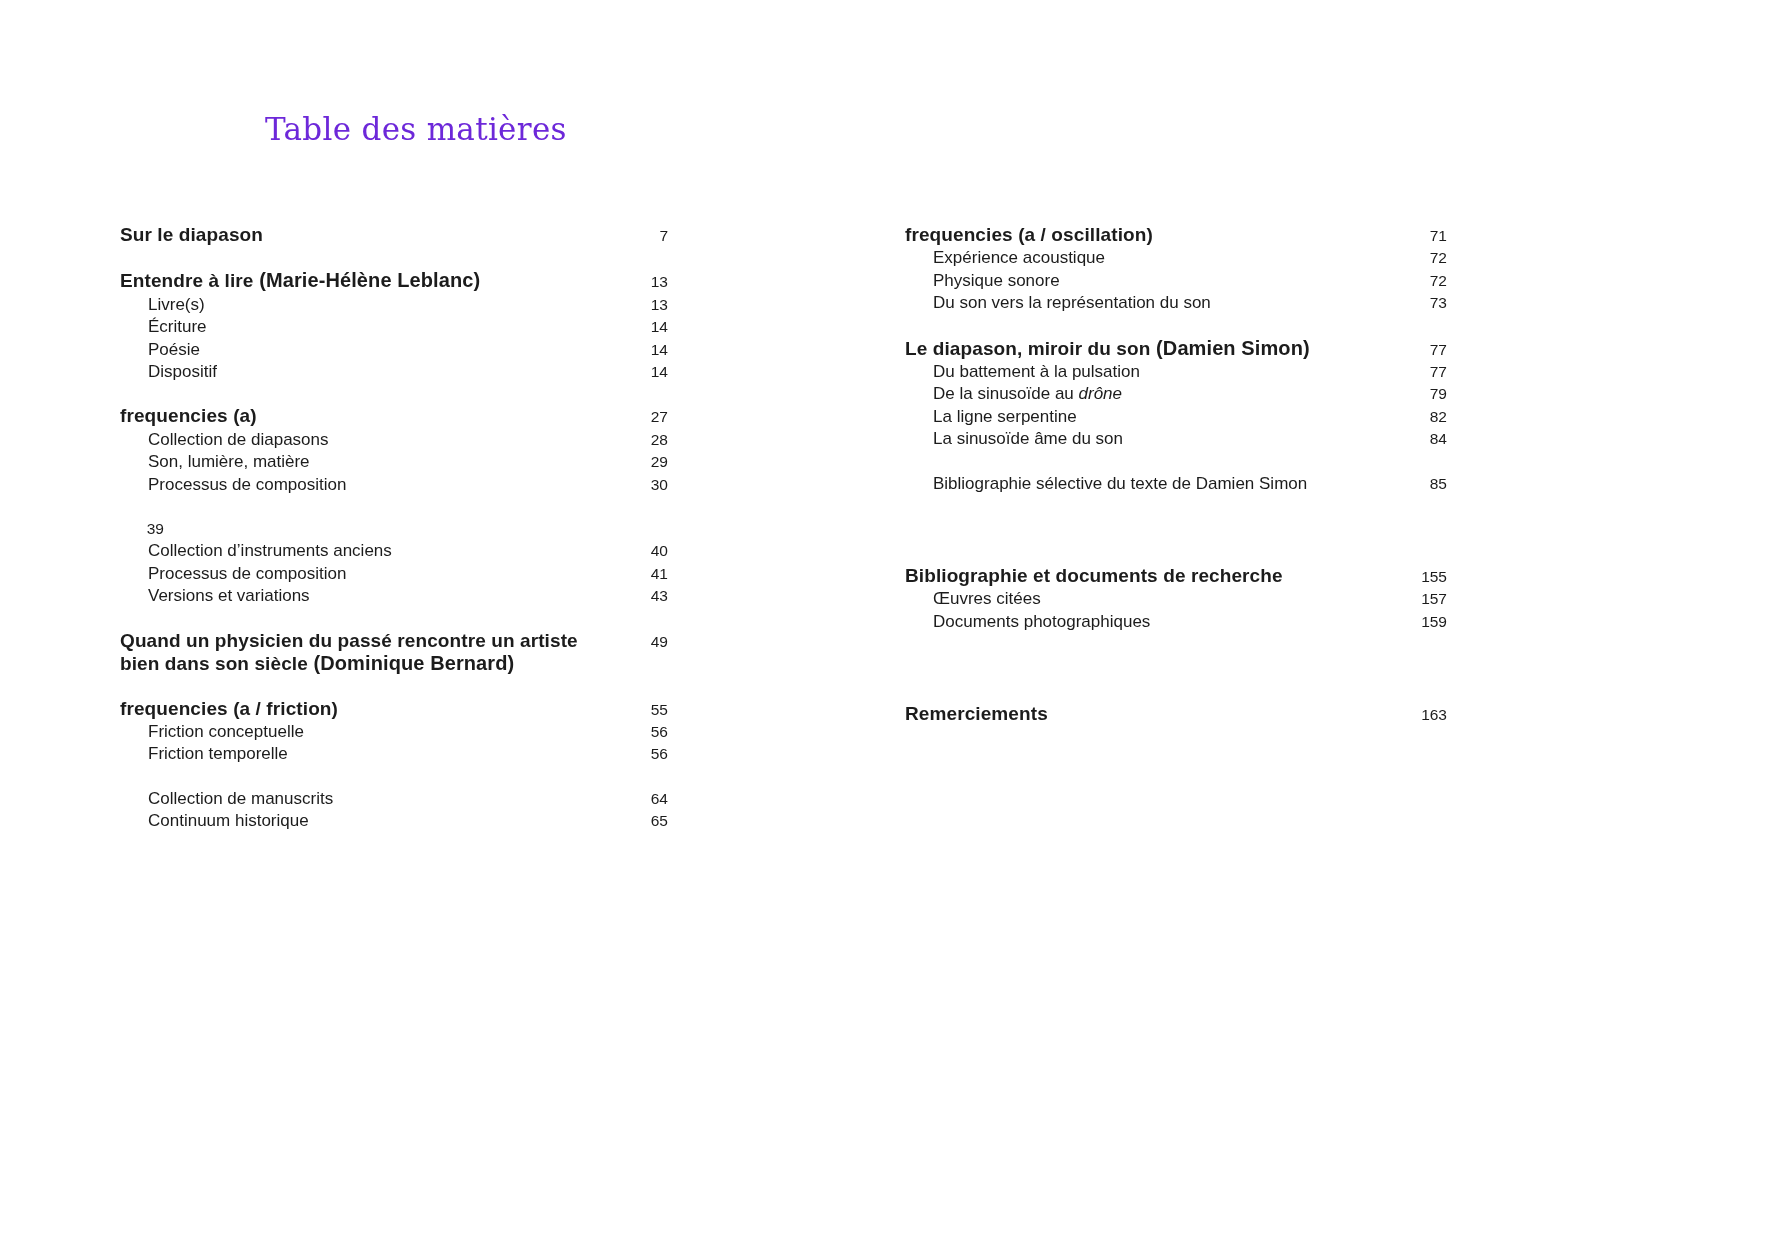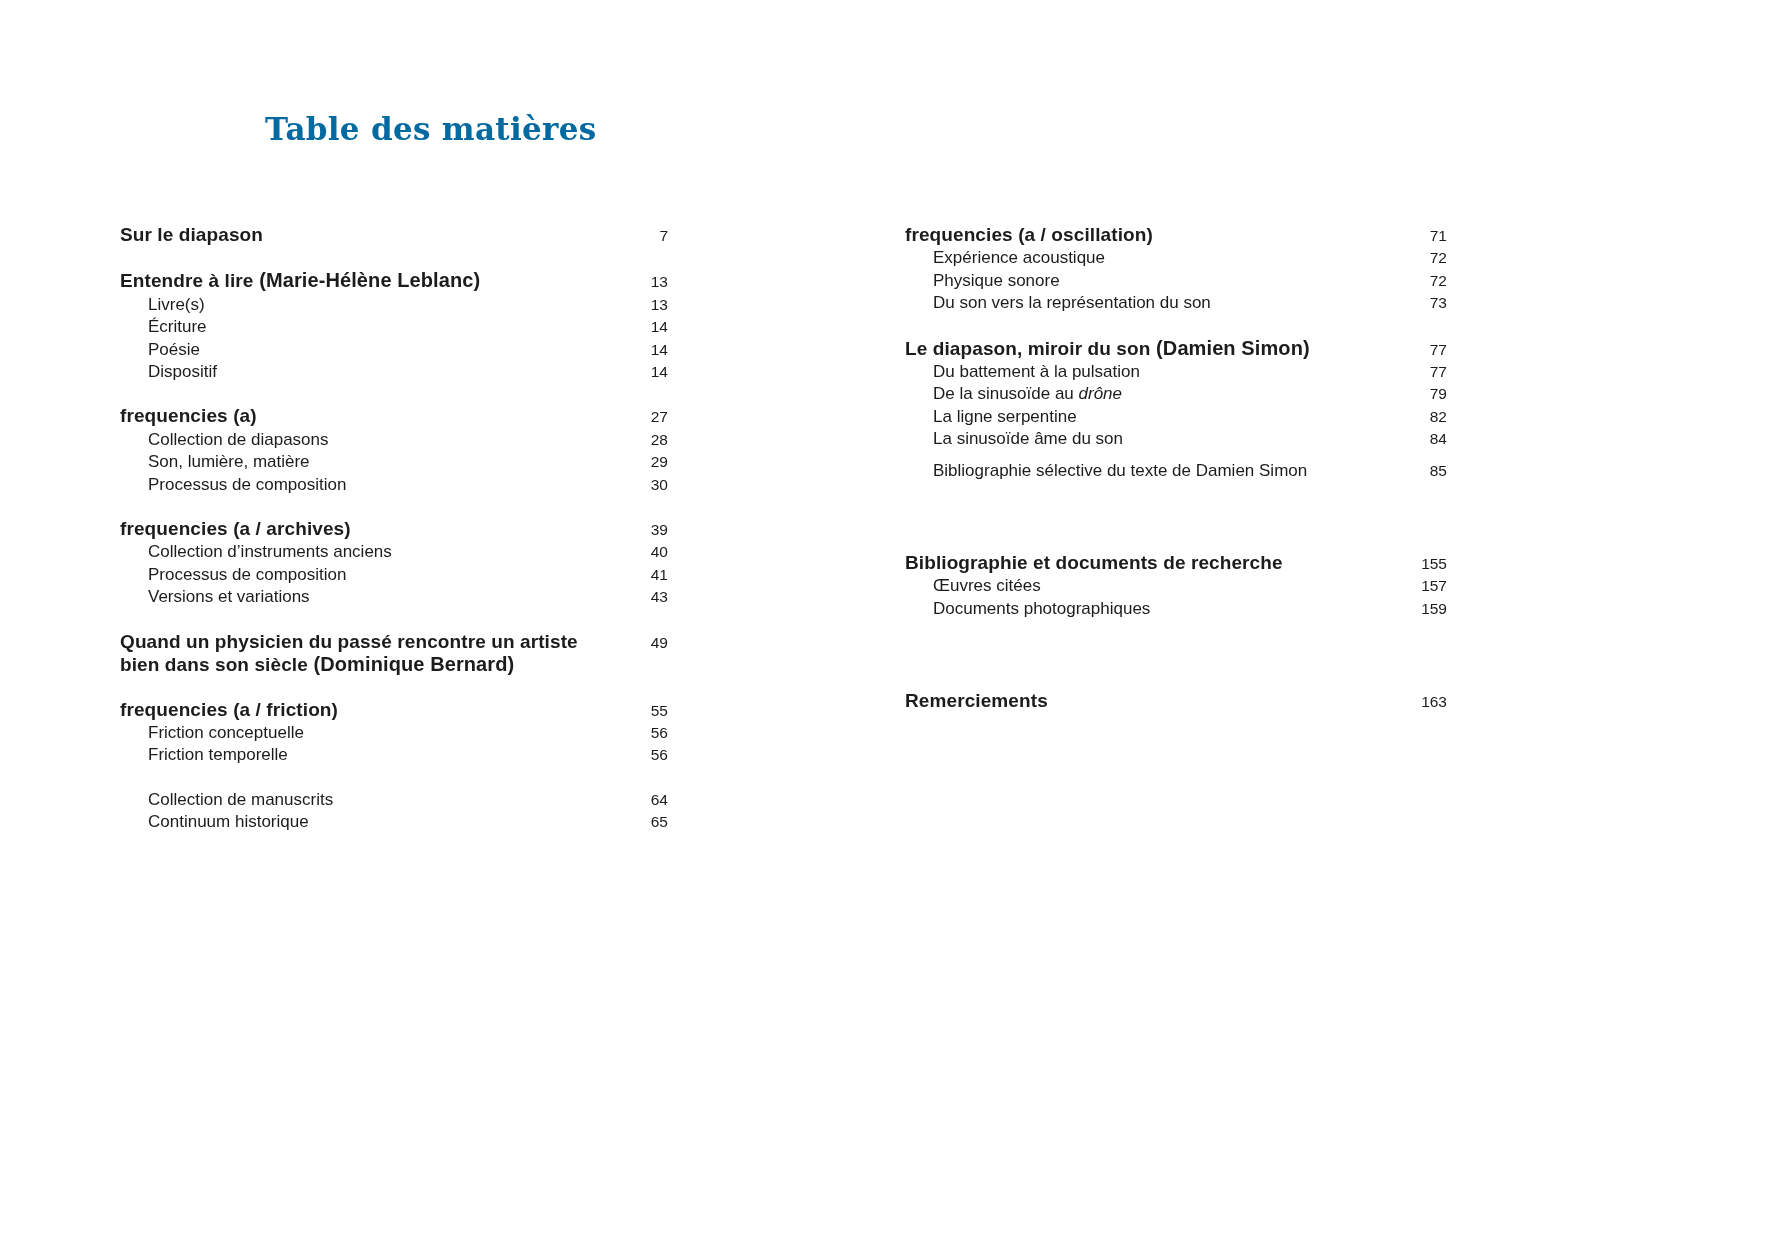--- a/index.html
+++ b/index.html
@@ -19,24 +19,24 @@
   .page {
     position: absolute;
     inset: 0;
     background: #ffffff;
   }
   .page-title {
     position: absolute;
     left: 265px;
     top: 90px;
     font-family: "DejaVu Serif", "Liberation Serif", serif;
-    font-weight: 700;
+    font-weight: 400;
     font-size: 31px;
     letter-spacing: 0.3px;
-    color: #0369a1;
+    color: #6d28d9;
   }
   .toc-columns {
     position: absolute;
     top: 224px;
     left: 0;
     right: 0;
     display: flex;
     align-items: flex-start;
   }
   .toc-col {
@@ -55,21 +55,21 @@
   }
   .toc-section.large-gap {
     margin-top: 70px;
   }
   .toc-row {
     display: flex;
     align-items: baseline;
     line-height: 22.4px;
   }
   .toc-row.spaced {
-    margin-top: 9px;
+    margin-top: 22px;
     justify-content: space-between;
   }
   .entry-label {
     flex: 1 1 auto;
     padding-right: 16px;
   }
   .main-label {
     font-size: 19px;
     font-weight: 700;
     letter-spacing: 0.1px;
@@ -143,21 +143,20 @@
             <div class="entry-label child-label">Son, lumière, matière</div>
             <div class="entry-page">29</div>
           </div>
           <div class="toc-row child-row">
             <div class="entry-label child-label">Processus de composition</div>
             <div class="entry-page">30</div>
           </div>
         </div>
         <div class="toc-section">
           <div class="toc-row main-row">
-            <div class="entry-label main-label"><span class="main-title">frequencies (a / archives)</span></div>
             <div class="entry-page">39</div>
           </div>
           <div class="toc-row child-row">
             <div class="entry-label child-label">Collection d’instruments anciens</div>
             <div class="entry-page">40</div>
           </div>
           <div class="toc-row child-row">
             <div class="entry-label child-label">Processus de composition</div>
             <div class="entry-page">41</div>
           </div>

